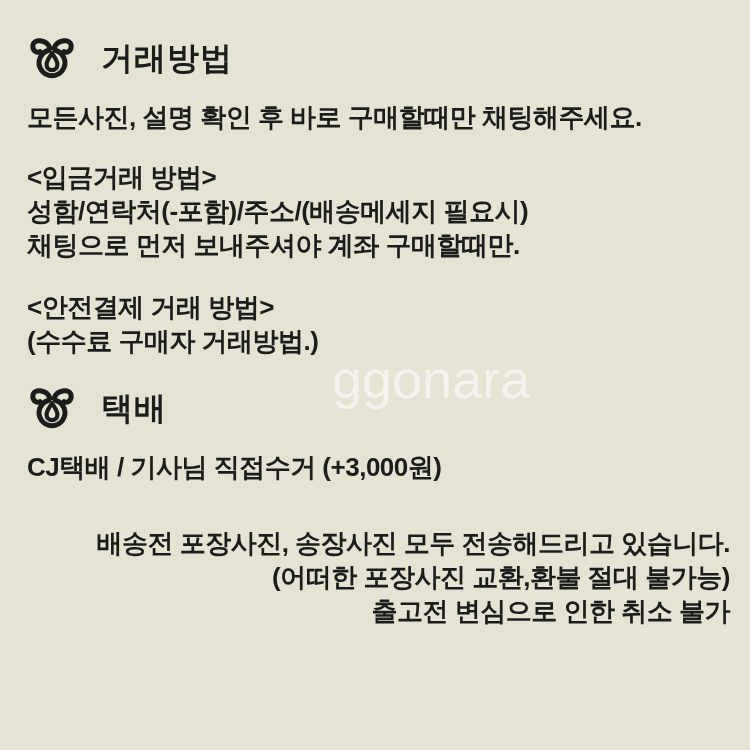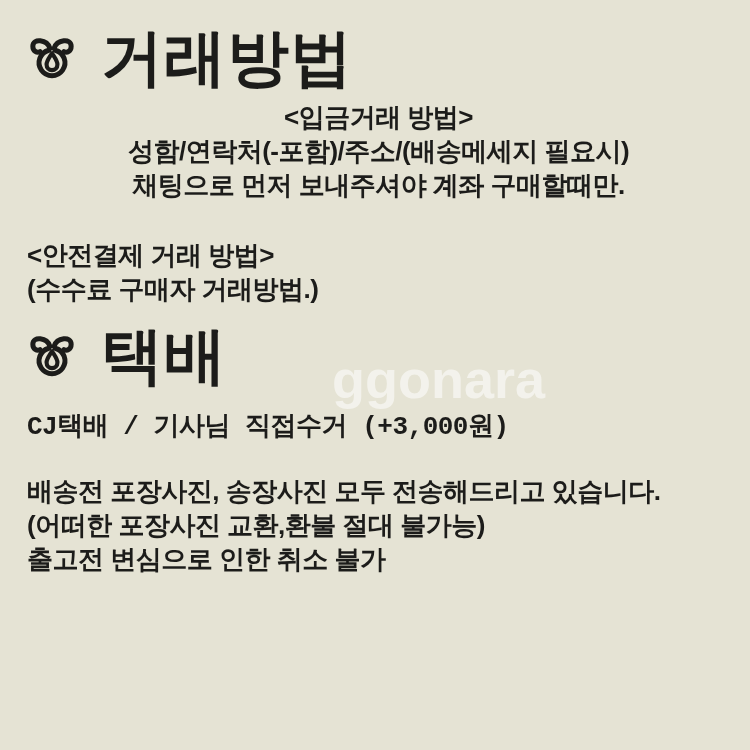--- a/index.html
+++ b/index.html
@@ -17,67 +17,70 @@
     padding: 28px 20px 0 27px;
   }
   .section-heading {
     display: flex;
     align-items: center;
     gap: 24px;
     height: 54px;
   }
   .logo-icon { width: 50px; height: 50px; flex: 0 0 auto; }
   .section-title {
-    font-size: 62px;
+    font-size: 32px;
     font-weight: 800;
     letter-spacing: 1px;
     line-height: 1;
     padding-top: 2px;
   }
   .block p {
     margin: 0;
     font-size: 26px;
     font-weight: 700;
     line-height: 34px;
     white-space: nowrap;
     letter-spacing: -0.5px;
   }
   
   #trade-heading   { margin-top: 2px; }
   #trade-intro     { margin-top: 16px; }
-  #deposit-block   { margin-top: 16px; text-align: center; }
-  #escrow-block    { margin-top: 36px; }
+  #deposit-block   { margin-top: 26px; }
+  #escrow-block    { margin-top: 28px; }
   #delivery-heading{ margin-top: 22px; }
-  #courier-block   { margin-top: 28px; font-family: Liberation Mono, monospace; }
-  #shipping-block  { margin-top: 30px; }
+  #courier-block   { margin-top: 16px; }
+  #shipping-block  { margin-top: 42px; text-align: right; }
   .watermark {
     position: absolute;
     left: 332px; top: 348px;
     font-size: 54px;
-    font-weight: 700;
+    font-weight: 400;
     color: rgba(255,255,255,0.55);
     letter-spacing: 0px;
     pointer-events: none;
   }
 </style>
 </head>
 <body>
 
 <div class="page">
 
   <div class="section-heading" id="trade-heading">
     <svg class="logo-icon" viewBox="0 0 60 60" fill="none" stroke="#1c1c1a" stroke-linecap="round" stroke-linejoin="round">
       <path d="M26.2 21.9 A15.5 15.5 0 1 0 33.8 21.9" stroke-width="6"></path>
       <path d="M27.5 19.5 C24 9, 7 7, 7 17 C7 23, 12 25.5, 15.5 23.5" stroke-width="6"></path>
       <path d="M32.5 19.5 C36 9, 53 7, 53 17 C53 23, 48 25.5, 44.5 23.5" stroke-width="6"></path>
       <path d="M30 25.5 C26.5 31 23.5 34.5 23.5 39 C23.5 43 26.4 45.8 30 45.8 C33.6 45.8 36.5 43 36.5 39 C36.5 34.5 33.5 31 30 25.5 Z" stroke-width="5"></path>
     </svg>
     <div class="section-title">거래방법</div>
   </div>
 
+  <div class="block">
+    <p id="trade-intro">모든사진, 설명 확인 후 바로 구매할때만 채팅해주세요.</p>
+  </div>
 
   <div class="block" id="deposit-block">
     <p>&lt;입금거래 방법&gt;</p>
     <p>성함/연락처(-포함)/주소/(배송메세지 필요시)</p>
     <p>채팅으로 먼저 보내주셔야 계좌 구매할때만.</p>
   </div>
 
   <div class="block" id="escrow-block">
     <p>&lt;안전결제 거래 방법&gt;</p>
     <p>(수수료 구매자 거래방법.)</p>

